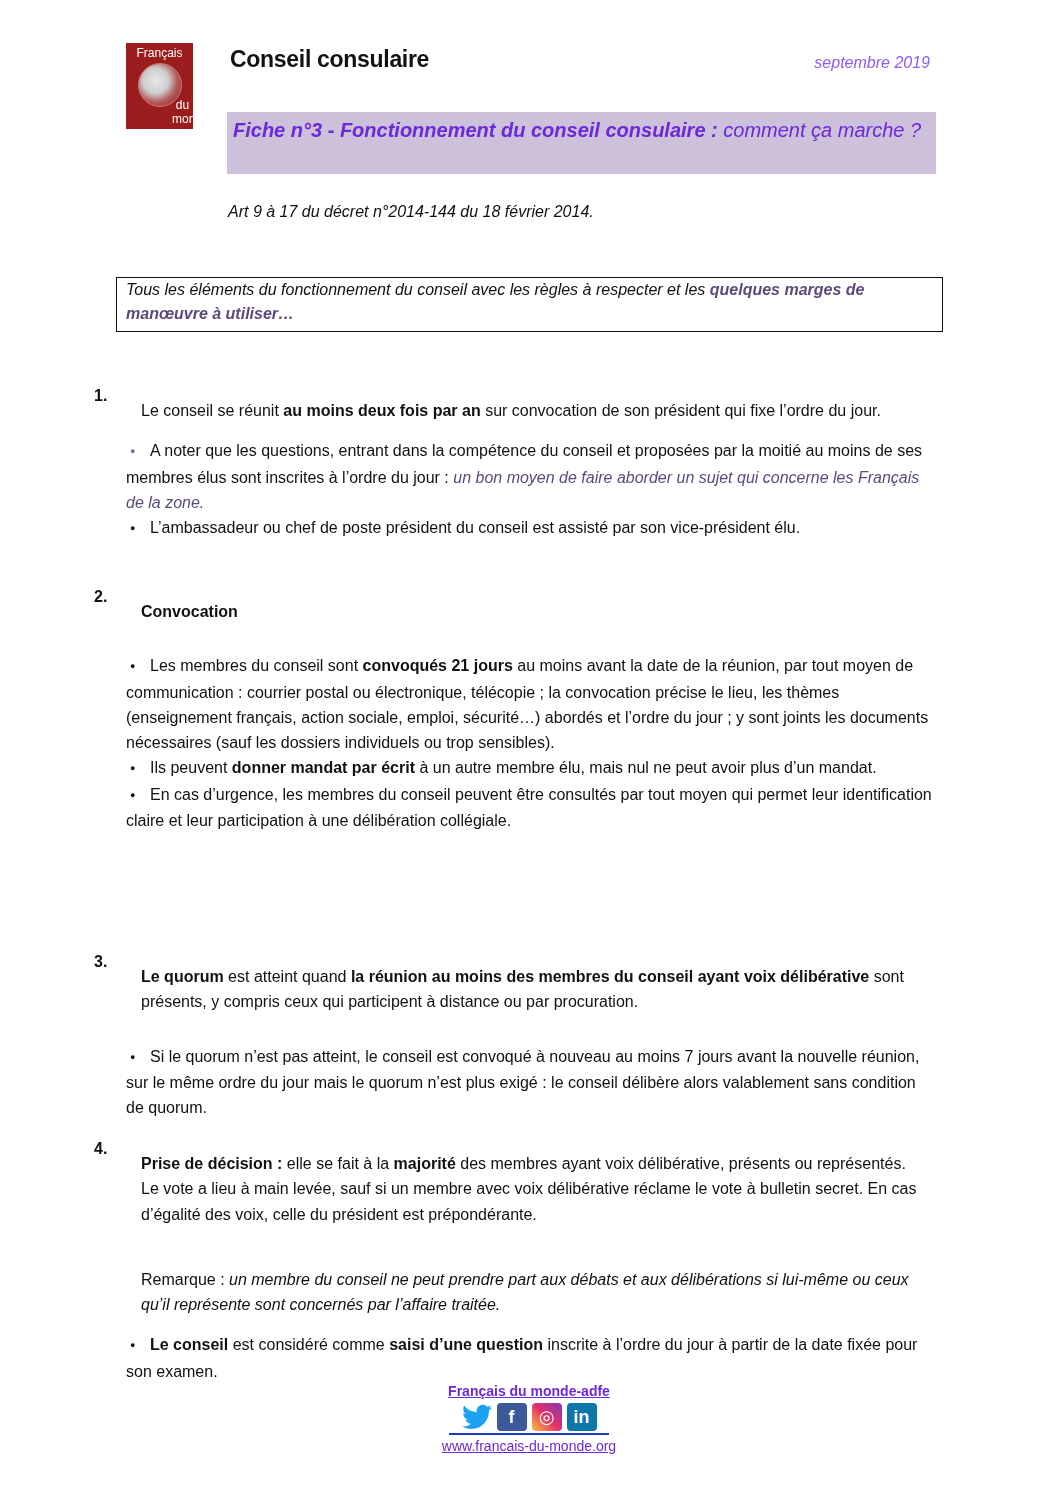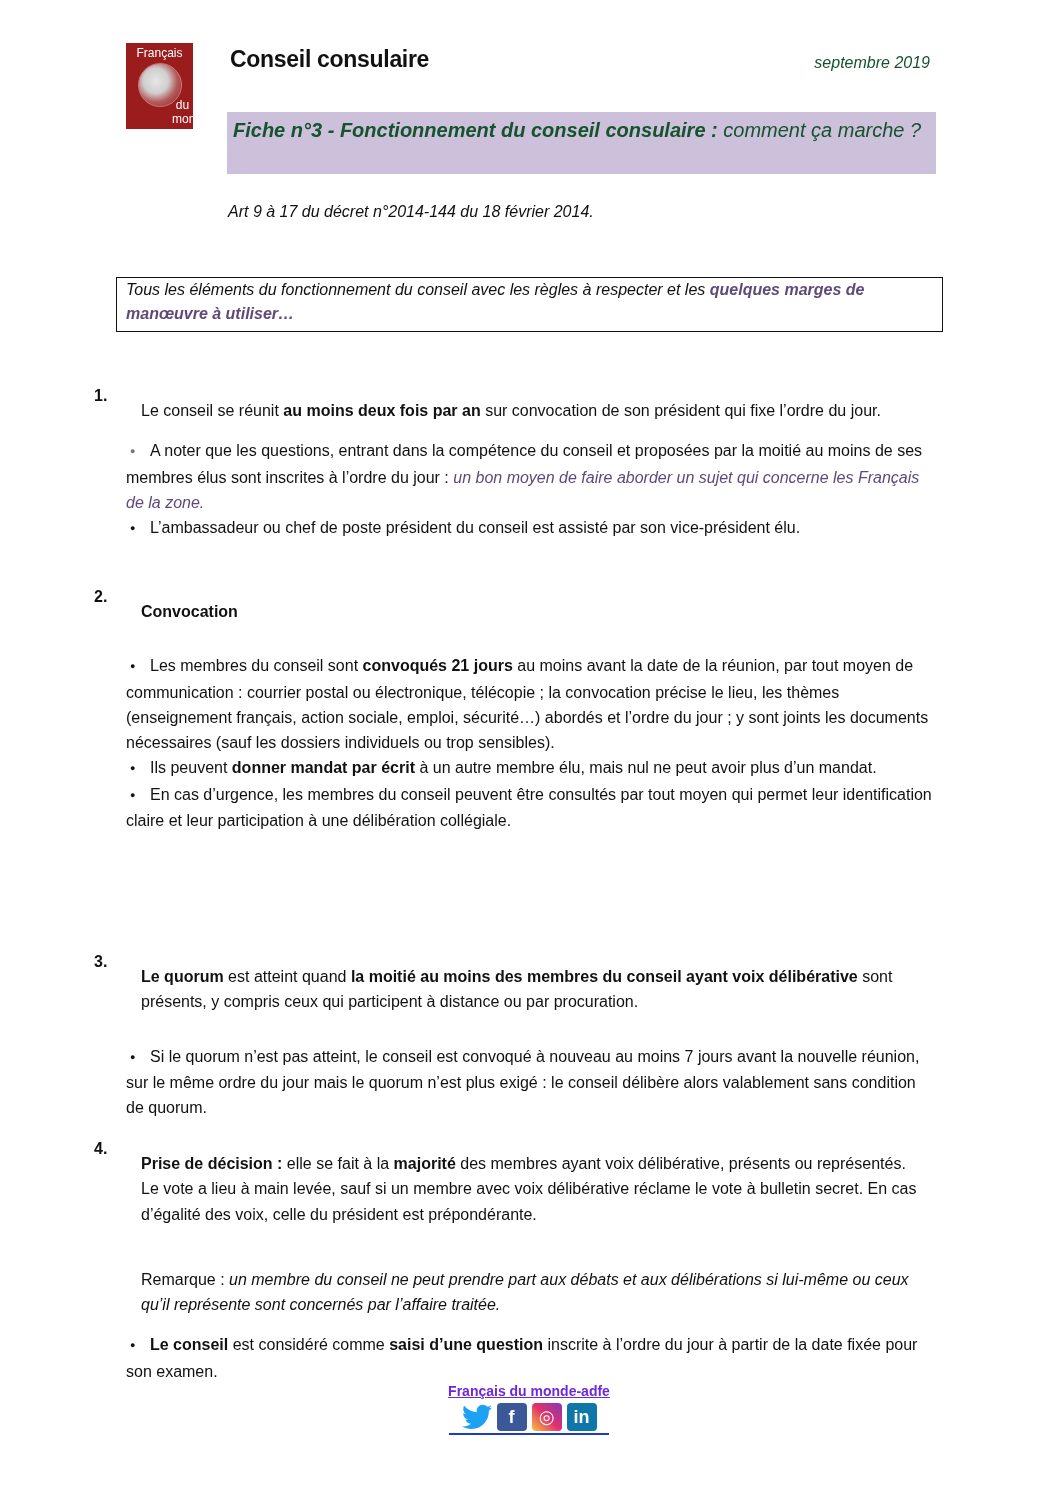--- a/index.html
+++ b/index.html
@@ -19,26 +19,26 @@
   .logo .globe {
     position: absolute; left: 12px; top: 20px; width: 42px; height: 42px; border-radius: 50%;
     background: radial-gradient(circle at 40% 40%, #e6e6e6 0%, #cfcfcf 35%, #b45a5a 60%, #8a1a1a 100%);
     border: 1px solid #c97a7a;
   }
   .title {
     left: 230px; top: 46px; font-size: 23px; font-weight: bold; color: #111;
     font-family: "Liberation Sans", sans-serif; letter-spacing: -0.3px;
   }
   .date {
-    right: 128px; top: 54px; font-size: 16px; font-style: italic; color: #14532d;
+    right: 128px; top: 54px; font-size: 16px; font-style: italic; color: #8b5cf6;
   }
   .banner {
     left: 227px; top: 112px; width: 709px; height: 62px; background: #ccc0da;
     padding: 4px 6px; box-sizing: border-box;
-    font-size: 20px; line-height: 28px; font-style: italic; color: #14532d;
+    font-size: 20px; line-height: 28px; font-style: italic; color: #6d28d9;
   }
   .banner b { font-weight: bold; }
   .ref {
     left: 228px; top: 203px; font-size: 16px; font-style: italic; color: #111;
   }
   .intro-box {
     left: 116px; top: 277px; width: 827px; height: 55px; border: 1.5px solid #111;
     box-sizing: border-box; padding: 0 9px;
     font-size: 16px; line-height: 24px; font-style: italic; color: #111;
   }
@@ -116,21 +116,21 @@
     <p class="bullet">
       <span class="dot"></span><span>En cas d’urgence, les membres du conseil peuvent être consultés par tout moyen qui permet leur identification claire et leur participation à une délibération collégiale.</span>
     </p>
   </div>
 </div>
 
 <div class="abs section" style="top:949px;">
   <span class="num">3.</span>
   <div class="body">
     <p class="para">
-      <b>Le quorum</b><span> est atteint quand </span><b>la moitié au moins des membres du conseil ayant voix délibérative</b><span> sont présents, y compris ceux qui participent à distance ou par procuration.</span>
+      <b>Le quorum</b><span> est atteint quand </span><b>la réunion au moins des membres du conseil ayant voix délibérative</b><span> sont présents, y compris ceux qui participent à distance ou par procuration.</span>
     </p>
     <div class="gap"></div>
     <p class="bullet">
       <span class="dot"></span><span>Si le quorum n’est pas atteint, le conseil est convoqué à nouveau au moins 7 jours avant la nouvelle réunion, sur le même ordre du jour mais le quorum n’est plus exigé : le conseil délibère alors valablement sans condition de quorum.</span>
     </p>
   </div>
 </div>
 
 <div class="abs section" style="top:1136px;">
   <span class="num">4.</span>
@@ -154,13 +154,14 @@
     <span class="ic tw">
       <svg width="30" height="26" viewBox="0 0 24 20">
           <path fill="#1da1f2" d="M24 2.4c-.9.4-1.8.6-2.8.8 1-.6 1.8-1.6 2.2-2.7-1 .6-2 1-3.1 1.2C19.3.7 18 .1 16.6.1c-2.7 0-4.9 2.2-4.9 4.9 0 .4 0 .8.1 1.1C7.7 5.9 4.1 4 1.7 1 1.2 1.7 1 2.6 1 3.5c0 1.7.9 3.2 2.2 4.1-.8 0-1.6-.2-2.2-.6v.1c0 2.4 1.7 4.4 3.9 4.8-.4.1-.8.2-1.3.2-.3 0-.6 0-.9-.1.6 2 2.4 3.4 4.6 3.4-1.7 1.3-3.8 2.1-6.1 2.1-.4 0-.8 0-1.2-.1 2.2 1.4 4.8 2.2 7.5 2.2 9.1 0 14-7.5 14-14v-.6c1-.7 1.8-1.6 2.5-2.6z"></path>
         </svg>
     </span>
     <span class="ic fb">f</span>
     <span class="ic ig">◎</span>
     <span class="ic li">in</span>
   </div>
   <div class="rule"></div>
+  <div><a href="#" class="url">www.francais-du-monde.org</a></div>
 </div>
 
 </body></html>

